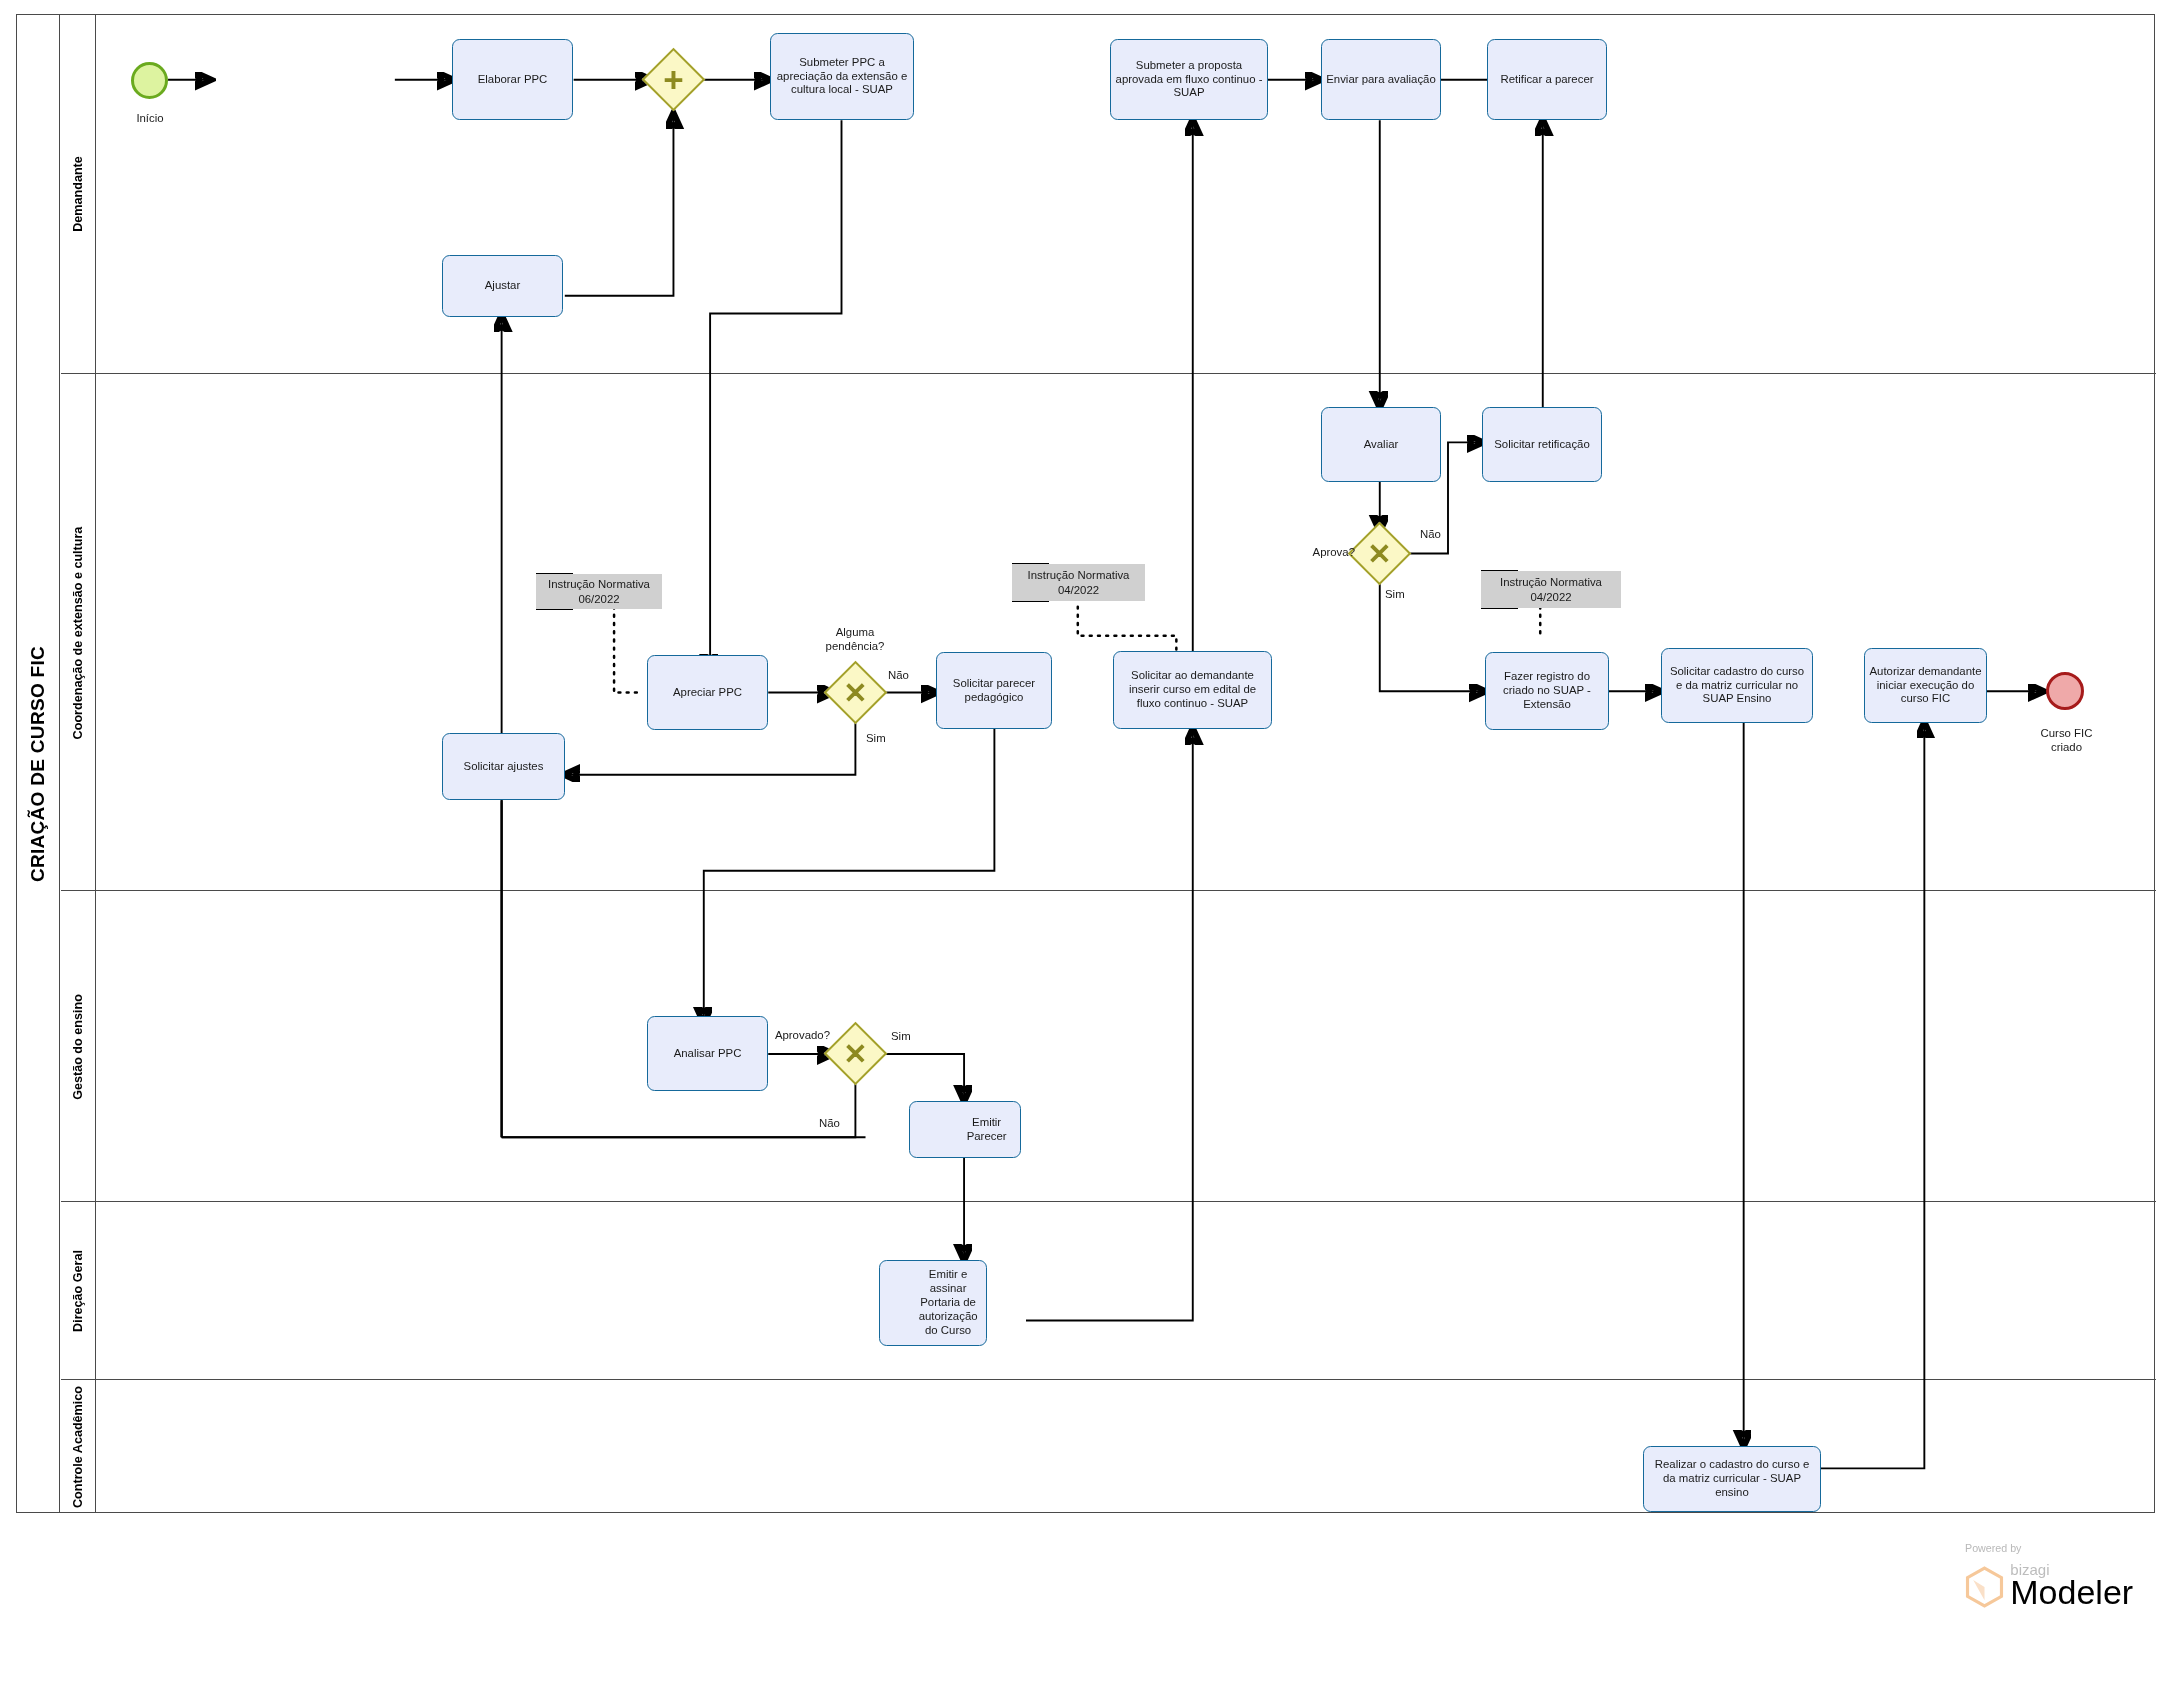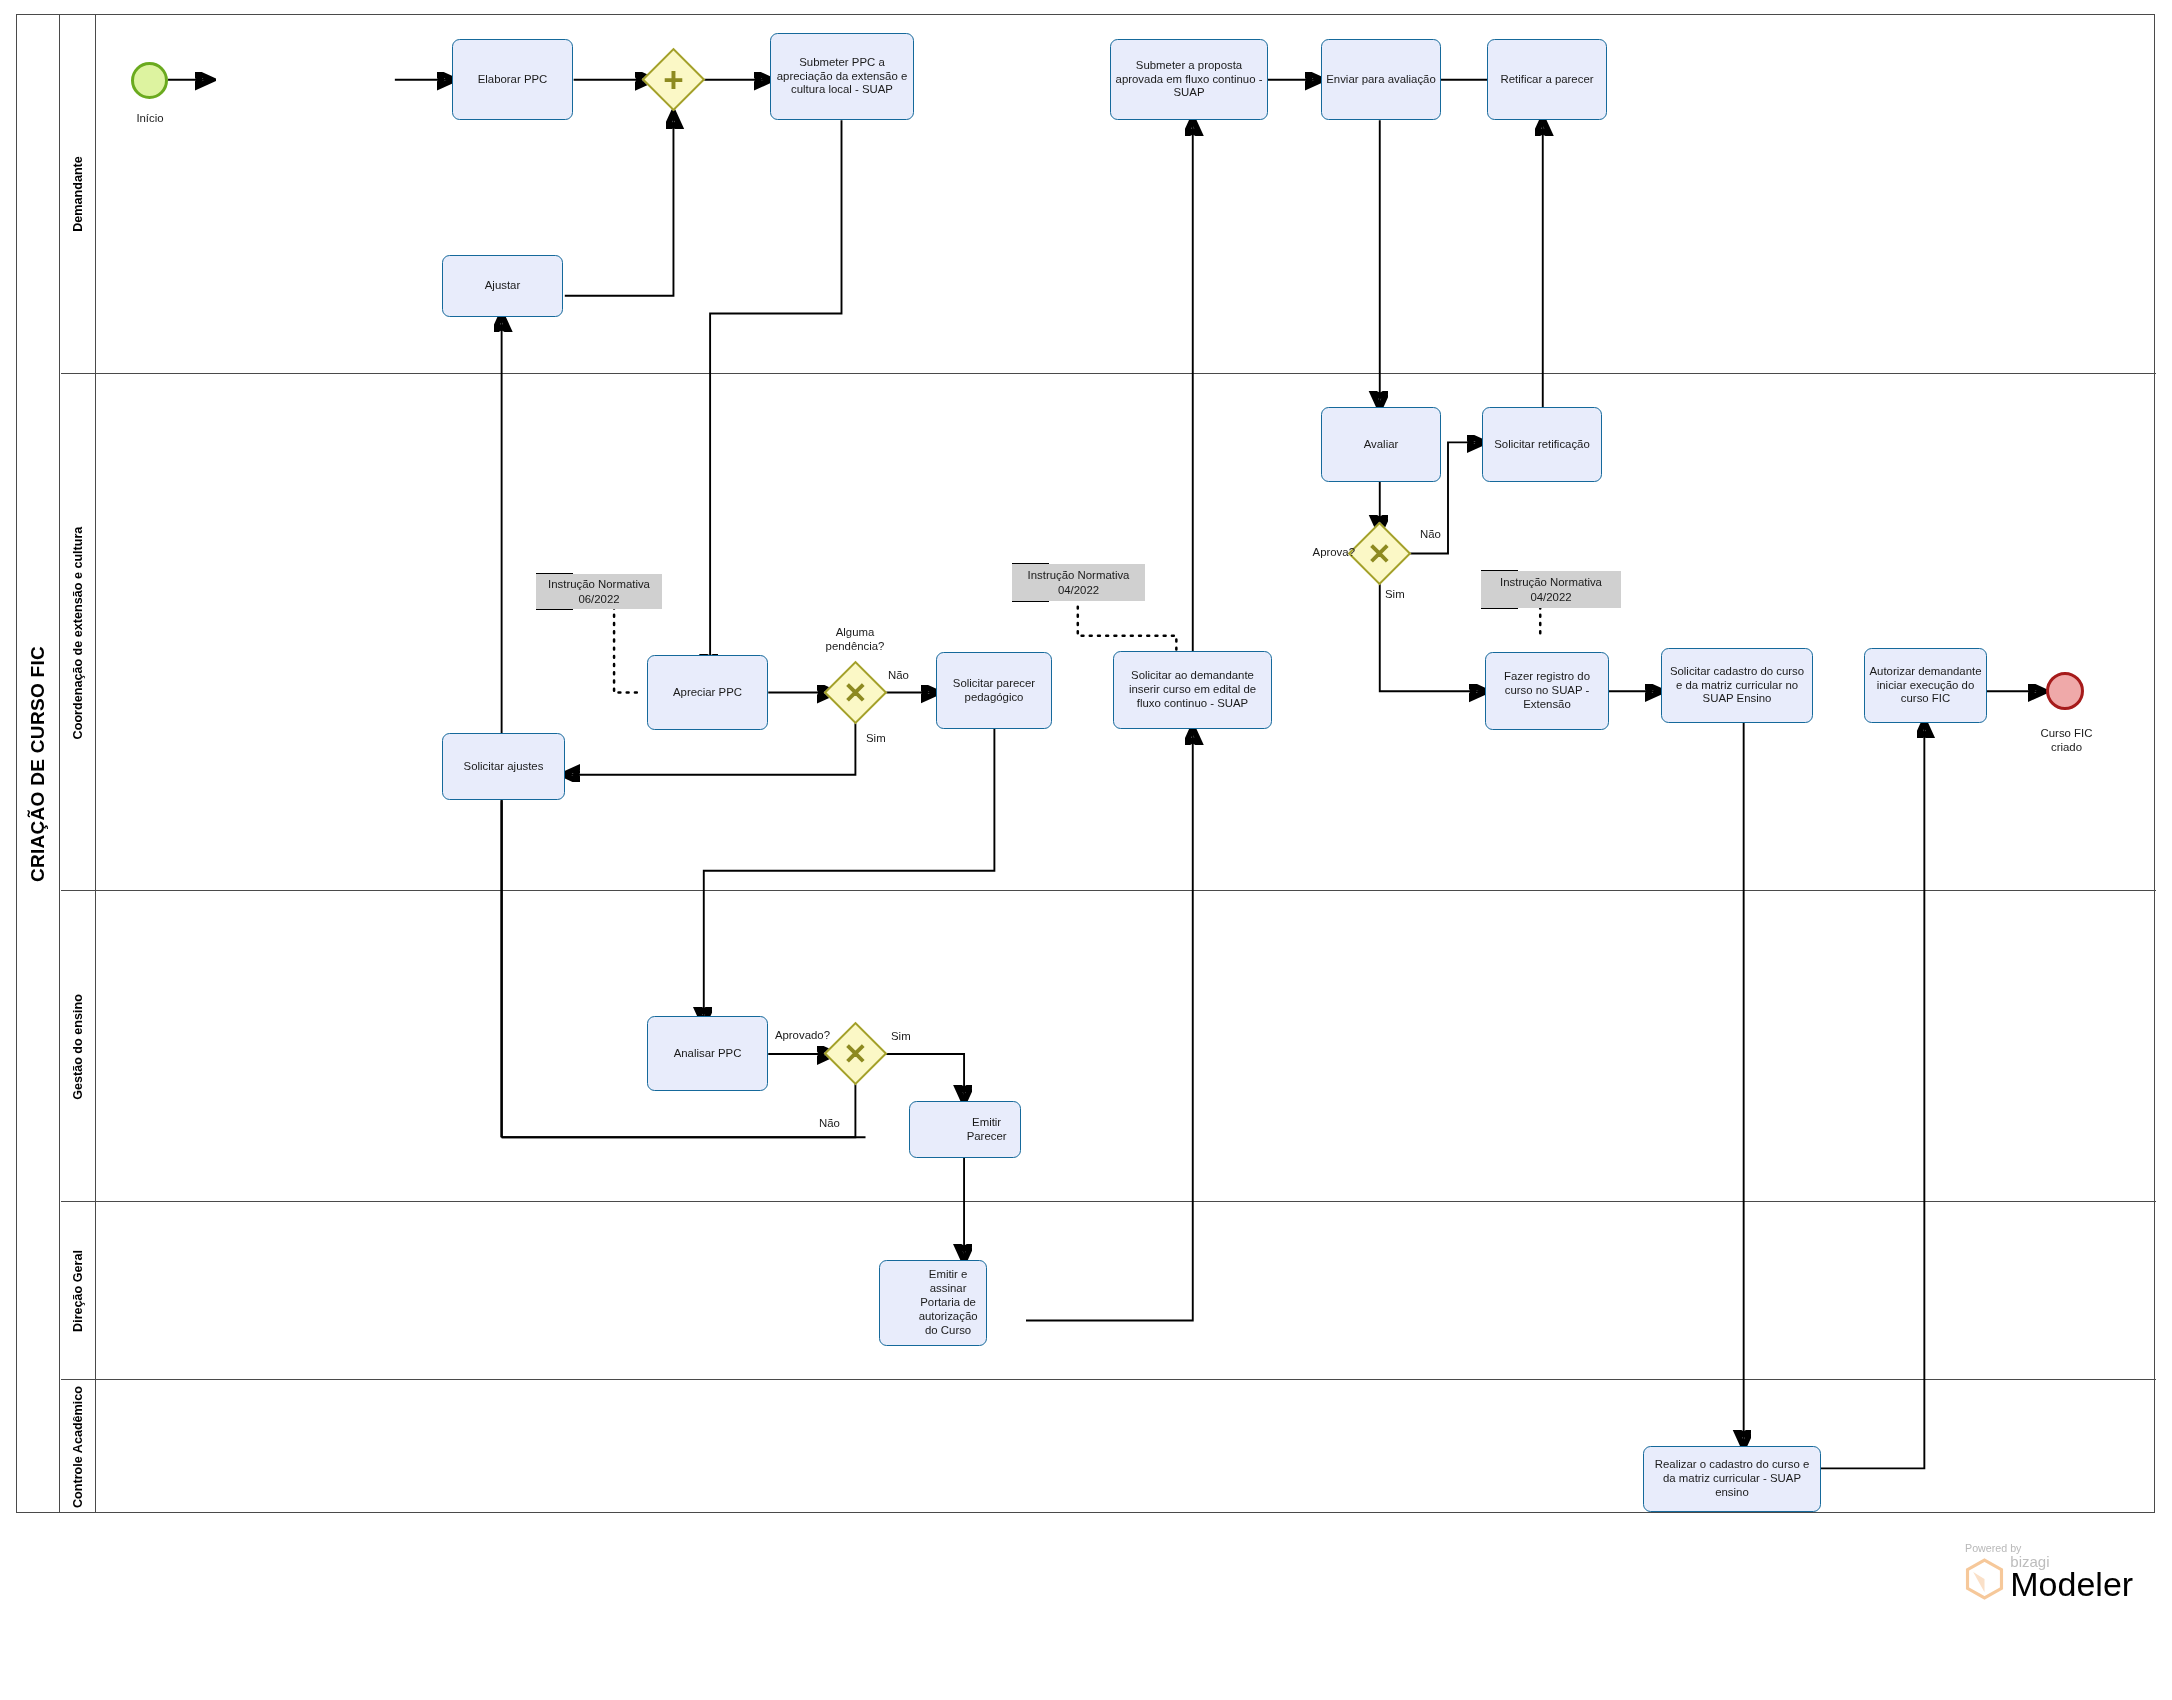--- a/index.html
+++ b/index.html
@@ -49,21 +49,21 @@
   .flab{position:absolute;font-size:11.4px;color:#1a1a1a;white-space:pre;line-height:1.2;text-align:center;}
 
   
   #wires{position:absolute;left:0;top:0;width:2172px;height:1701px;pointer-events:none;}
   #wires path{fill:none;stroke:#000;stroke-width:3;}
   #wires path.dot{stroke-dasharray:3 10;stroke-width:4;stroke-linecap:round;}
 
   
   .wm{position:absolute;}
   .wm-powered{font-size:10.7px;color:#b9b9b9;}
-  .wm-row{display:flex;align-items:flex-end;gap:6.3px;}
+  .wm-row{display:flex;align-items:flex-end;gap:6.3px;margin-top:8px;}
   .wm-bizagi{font-size:15px;color:#bdbdbd;line-height:1;}
   .wm-modeler{font-size:34px;color:#000000;line-height:.9;}
 </style>
 </head>
 <body>
 
 <div id="canvas">
 
   <div class="pool" style="left:16.4px;top:14px;width:2139px;height:1499px;"></div>
 
@@ -198,21 +198,21 @@
   <div class="task" style="left:1482px;top:407px;width:120px;height:75px;">Solicitar retificação</div>
 
   <div class="task" style="left:647px;top:655px;width:121px;height:75px;">Apreciar PPC</div>
 
   <div class="task" style="left:936px;top:652px;width:116px;height:77px;">Solicitar parecer pedagógico</div>
 
   <div class="task" style="left:1113px;top:651px;width:159px;height:78px;">Solicitar ao demandante inserir curso em edital de fluxo continuo - SUAP</div>
 
   <div class="task" style="left:442px;top:733px;width:123px;height:67px;">Solicitar ajustes</div>
 
-  <div class="task" style="left:1485px;top:652px;width:124px;height:78px;">Fazer registro do curso no SUAP - Extensão</div>
+  <div class="task" style="left:1485px;top:652px;width:124px;height:78px;">Fazer registro do criado no SUAP - Extensão</div>
 
   <div class="task" style="left:1661px;top:648px;width:152px;height:75px;">Solicitar cadastro do curso e da matriz curricular no SUAP Ensino</div>
 
   <div class="task" style="left:1864px;top:648px;width:123px;height:75px;">Autorizar demandante iniciar execução do curso FIC</div>
 
   <div class="task" style="left:647px;top:1016px;width:121px;height:75px;">Analisar PPC</div>
 
   <div class="task" style="left:909px;top:1101px;width:112px;height:57px;padding-left:47px;">Emitir Parecer</div>
 
   <div class="task" style="left:879px;top:1260px;width:108px;height:86px;padding-left:34px;">Emitir e assinar Portaria de autorização do Curso</div>

